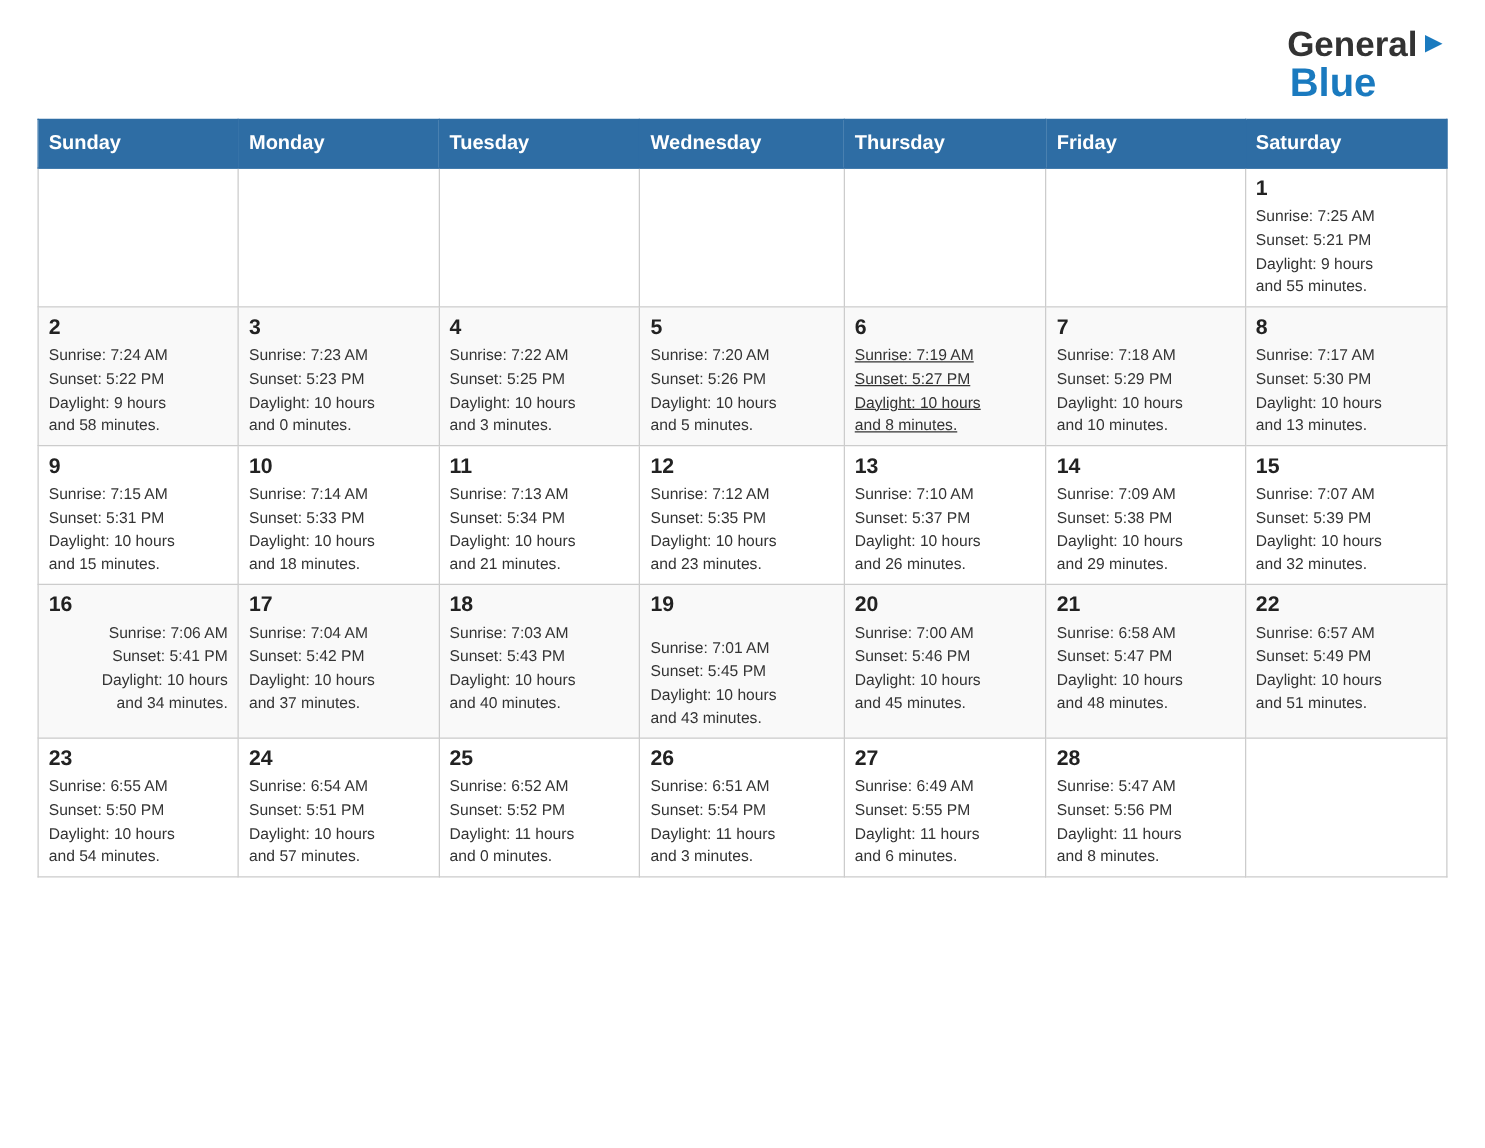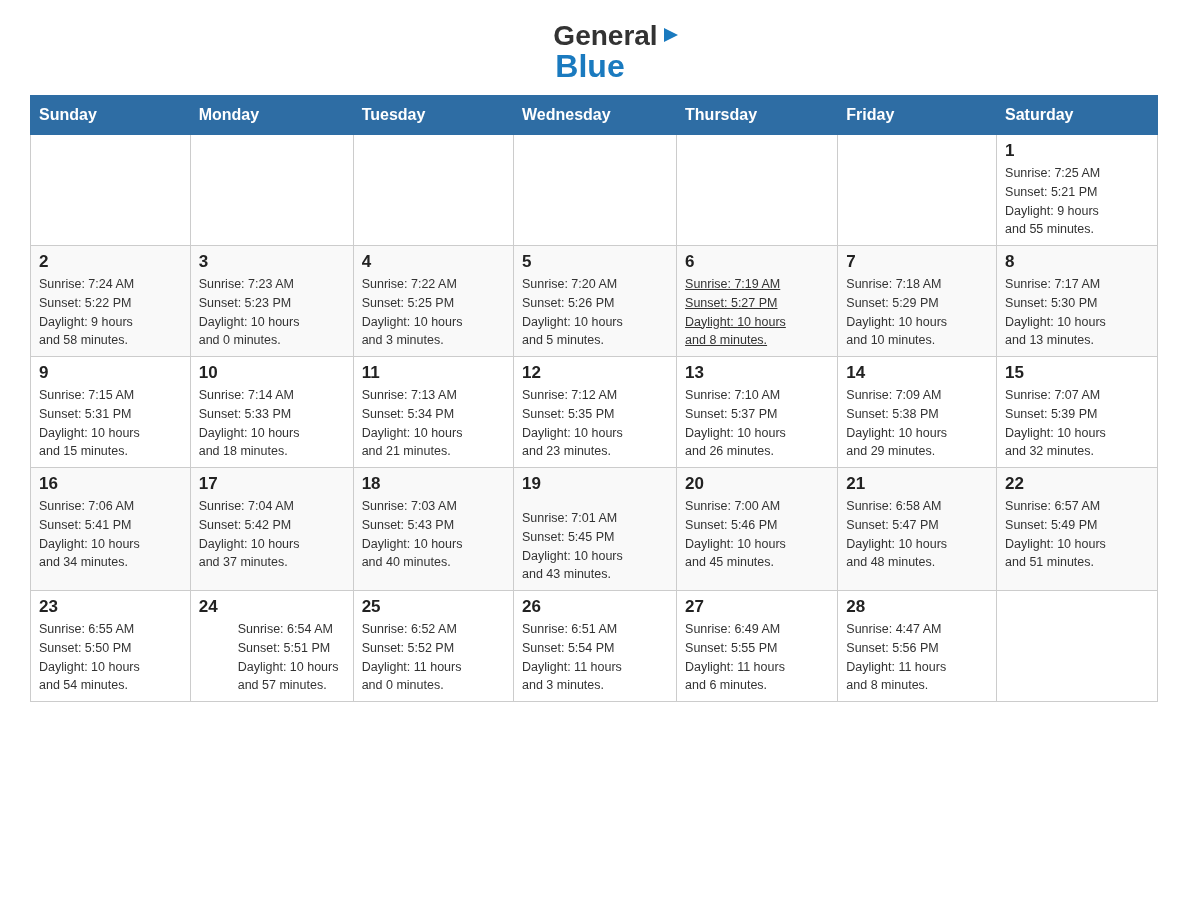--- a/index.html
+++ b/index.html
@@ -5,21 +5,21 @@
     * { margin: 0; padding: 0; box-sizing: border-box; }
     body {
       font-family: Arial, sans-serif;
       background: #fff;
       width: 1188px;
       min-height: 918px;
       padding: 20px 30px;
     }
     .header {
       display: flex;
-      justify-content: center;
+      justify-content: flex-end;
       align-items: flex-start;
       margin-bottom: 10px;
       margin-left: 47px;
     }
     .logo-text-general {
       font-size: 28px;
       font-weight: bold;
       color: #333;
     }
     .logo-text-blue {
@@ -245,21 +245,21 @@
           <span class="day-number">15</span>
           <div class="day-info" style="white-space: pre-line;">Sunrise: 7:07 AM
 Sunset: 5:39 PM
 Daylight: 10 hours
 and 32 minutes.</div>
         </td>
       </tr>
       <tr>
         <td>
           <span class="day-number">16</span>
-          <div class="day-info" style="white-space: pre-line;">Sunrise: 7:06 AM
+          <div class="day-info" style="white-space: pre-line; text-align: right;">Sunrise: 7:06 AM
 Sunset: 5:41 PM
 Daylight: 10 hours
 and 34 minutes.</div>
         </td>
         <td>
           <span class="day-number">17</span>
           <div class="day-info" style="white-space: pre-line;">Sunrise: 7:04 AM
 Sunset: 5:42 PM
 Daylight: 10 hours
 and 37 minutes.</div>
@@ -303,21 +303,21 @@
       <tr>
         <td>
           <span class="day-number">23</span>
           <div class="day-info" style="white-space: pre-line;">Sunrise: 6:55 AM
 Sunset: 5:50 PM
 Daylight: 10 hours
 and 54 minutes.</div>
         </td>
         <td>
           <span class="day-number">24</span>
-          <div class="day-info" style="white-space: pre-line; margin-left: 39px;">Sunrise: 6:54 AM
+          <div class="day-info" style="white-space: pre-line;">Sunrise: 6:54 AM
 Sunset: 5:51 PM
 Daylight: 10 hours
 and 57 minutes.</div>
         </td>
         <td>
           <span class="day-number">25</span>
           <div class="day-info" style="white-space: pre-line;">Sunrise: 6:52 AM
 Sunset: 5:52 PM
 Daylight: 11 hours
 and 0 minutes.</div>
@@ -331,21 +331,21 @@
         </td>
         <td>
           <span class="day-number">27</span>
           <div class="day-info" style="white-space: pre-line;">Sunrise: 6:49 AM
 Sunset: 5:55 PM
 Daylight: 11 hours
 and 6 minutes.</div>
         </td>
         <td>
           <span class="day-number">28</span>
-          <div class="day-info" style="white-space: pre-line;">Sunrise: 4:47 AM
+          <div class="day-info" style="white-space: pre-line;">Sunrise: 5:47 AM
 Sunset: 5:56 PM
 Daylight: 11 hours
 and 8 minutes.</div>
         </td>
         <td class="empty-cell"></td>
       </tr>
     </tbody>
 </table>
 
 </body></html>

